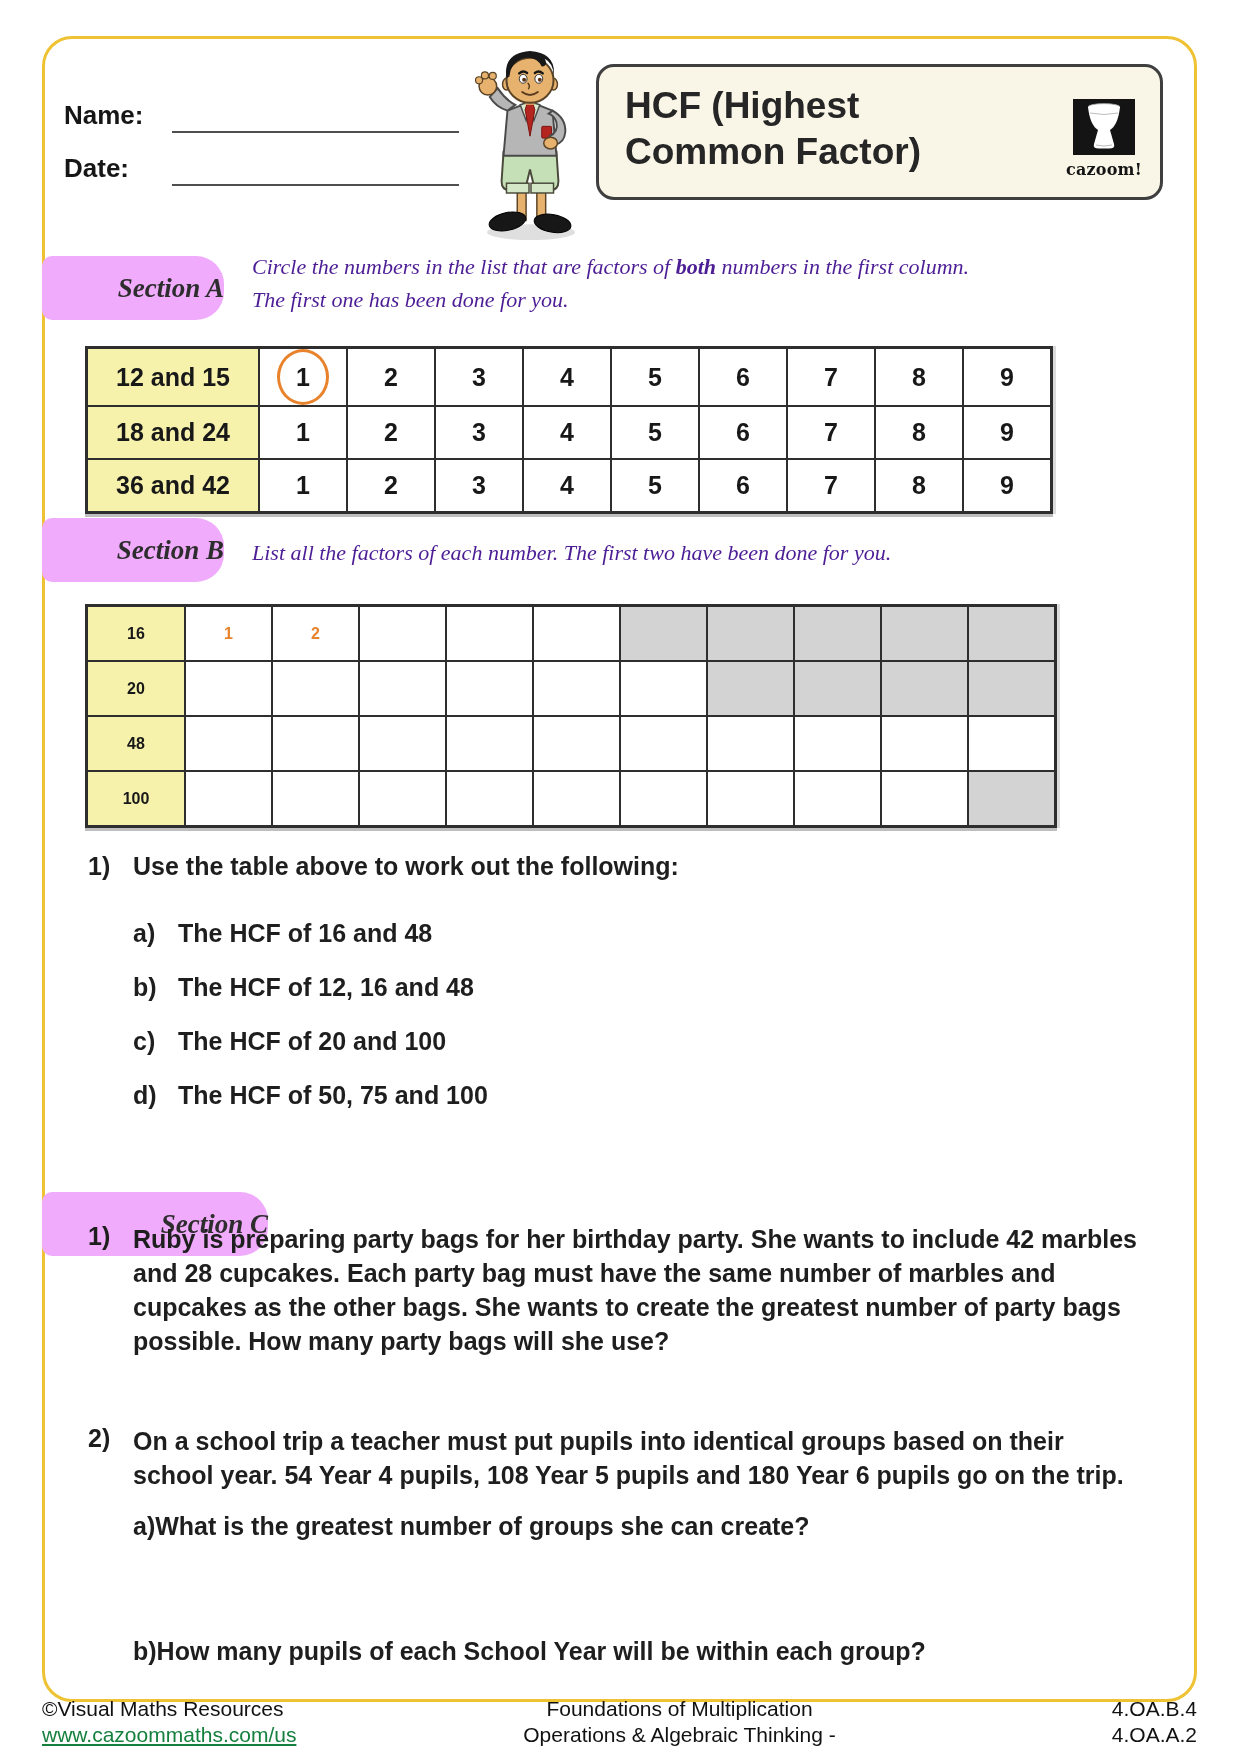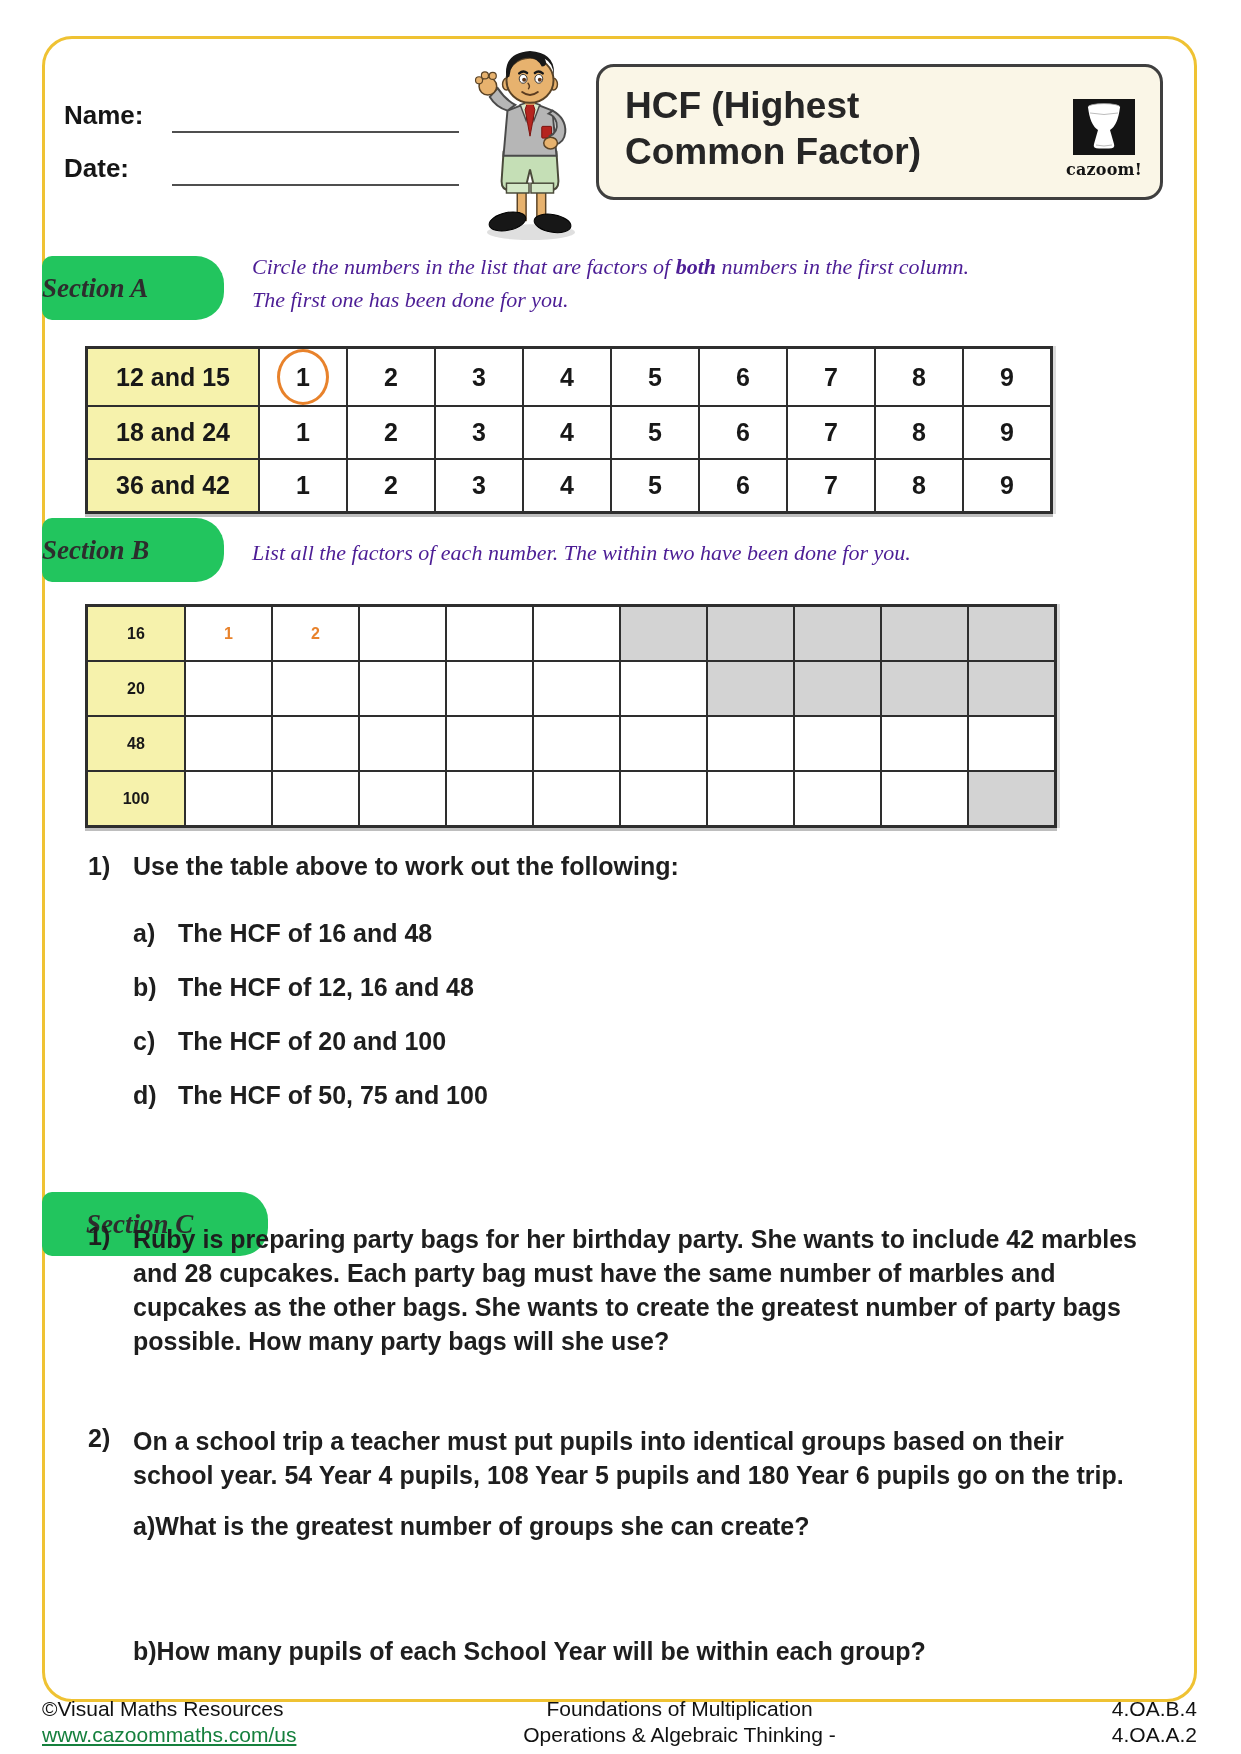--- a/index.html
+++ b/index.html
@@ -16,22 +16,22 @@
   .line-name{top:131px;}
   .line-date{top:184px;}
   .boy{position:absolute;left:466px;top:46px;width:128px;height:196px;}
   .titlebox{position:absolute;left:596px;top:64px;width:567px;height:136px;background:#FAF6E7;
             border:3px solid #3f3f3f;border-radius:18px;box-sizing:border-box;}
   .titletext{position:absolute;left:26px;top:16px;font-weight:bold;font-size:37px;line-height:46px;color:#262626;}
   .logo{position:absolute;right:18px;top:32px;width:76px;text-align:center;}
   .logo-text{font-family:"DejaVu Serif",serif;font-weight:bold;font-size:16px;color:#141414;margin-top:1px;letter-spacing:.2px;}
 
   
-  .sec-label{position:absolute;left:42px;width:182px;height:64px;background:#22c55e;
-             border-radius:10px 28px 28px 10px;display:flex;align-items:center;justify-content:flex-start;
+  .sec-label{position:absolute;left:42px;width:182px;height:64px;background:#f0abfc;
+             border-radius:10px 28px 28px 10px;display:flex;align-items:center;justify-content:flex-end;
              font-family:"Liberation Serif",serif;font-weight:bold;font-style:italic;font-size:27px;color:#2d2d2d;}
   .lab-a{top:256px;}
   .lab-b{top:518px;}
   .lab-c{top:1192px;padding-left:44px;}
   .instr{position:absolute;left:252px;width:940px;font-family:"Liberation Serif",serif;
          font-style:italic;font-size:22px;line-height:33px;color:#4c1d95;}
   .instr p{margin:0;}
   .instr-a{top:250px;}
   .instr-b{top:536px;}
 
@@ -185,21 +185,21 @@
           <td><span>8</span></td>
           <td><span>9</span></td>
         </tr>
       </tbody>
   </table>
 
   <div class="sec-label lab-b">
       <span>Section B</span>
     </div>
   <div class="instr instr-b">
-    <p>List all the factors of each number. The within two have been done for you.</p>
+    <p>List all the factors of each number. The first two have been done for you.</p>
   </div>
   <table class="tb">
     <tbody>
         <tr>
           <td class="lab">16</td>
           <td><span class="ans">1</span></td>
           <td><span class="ans">2</span></td>
           <td></td>
           <td></td>
           <td></td>

